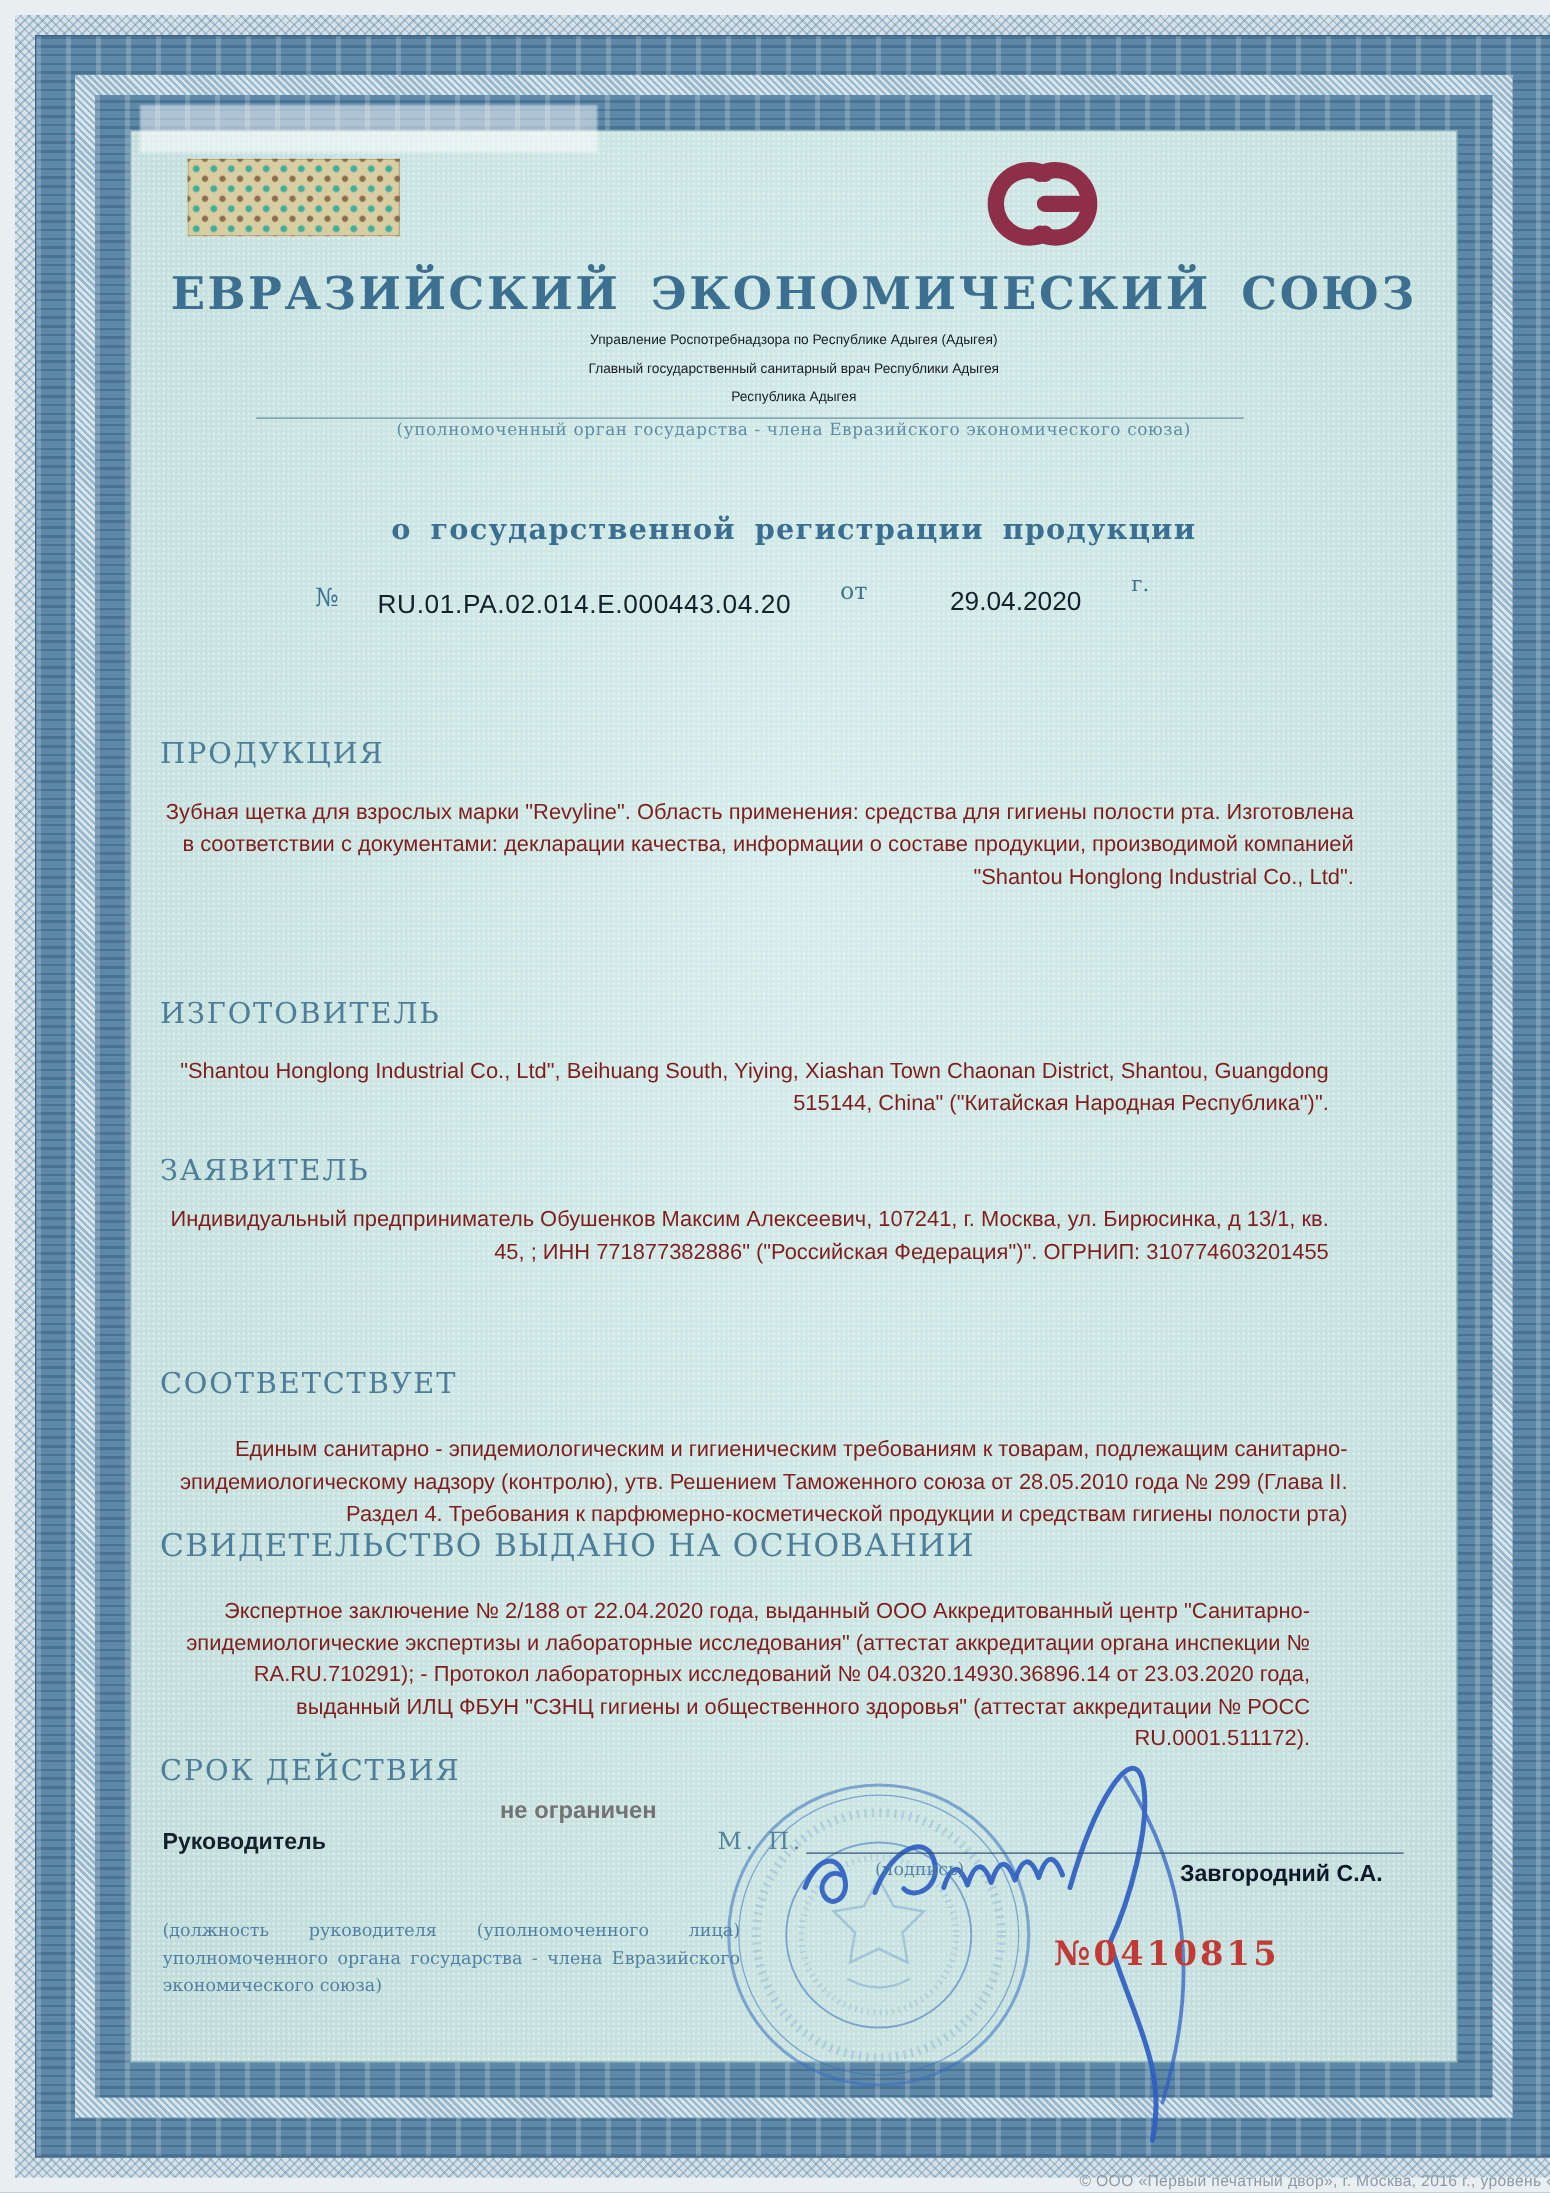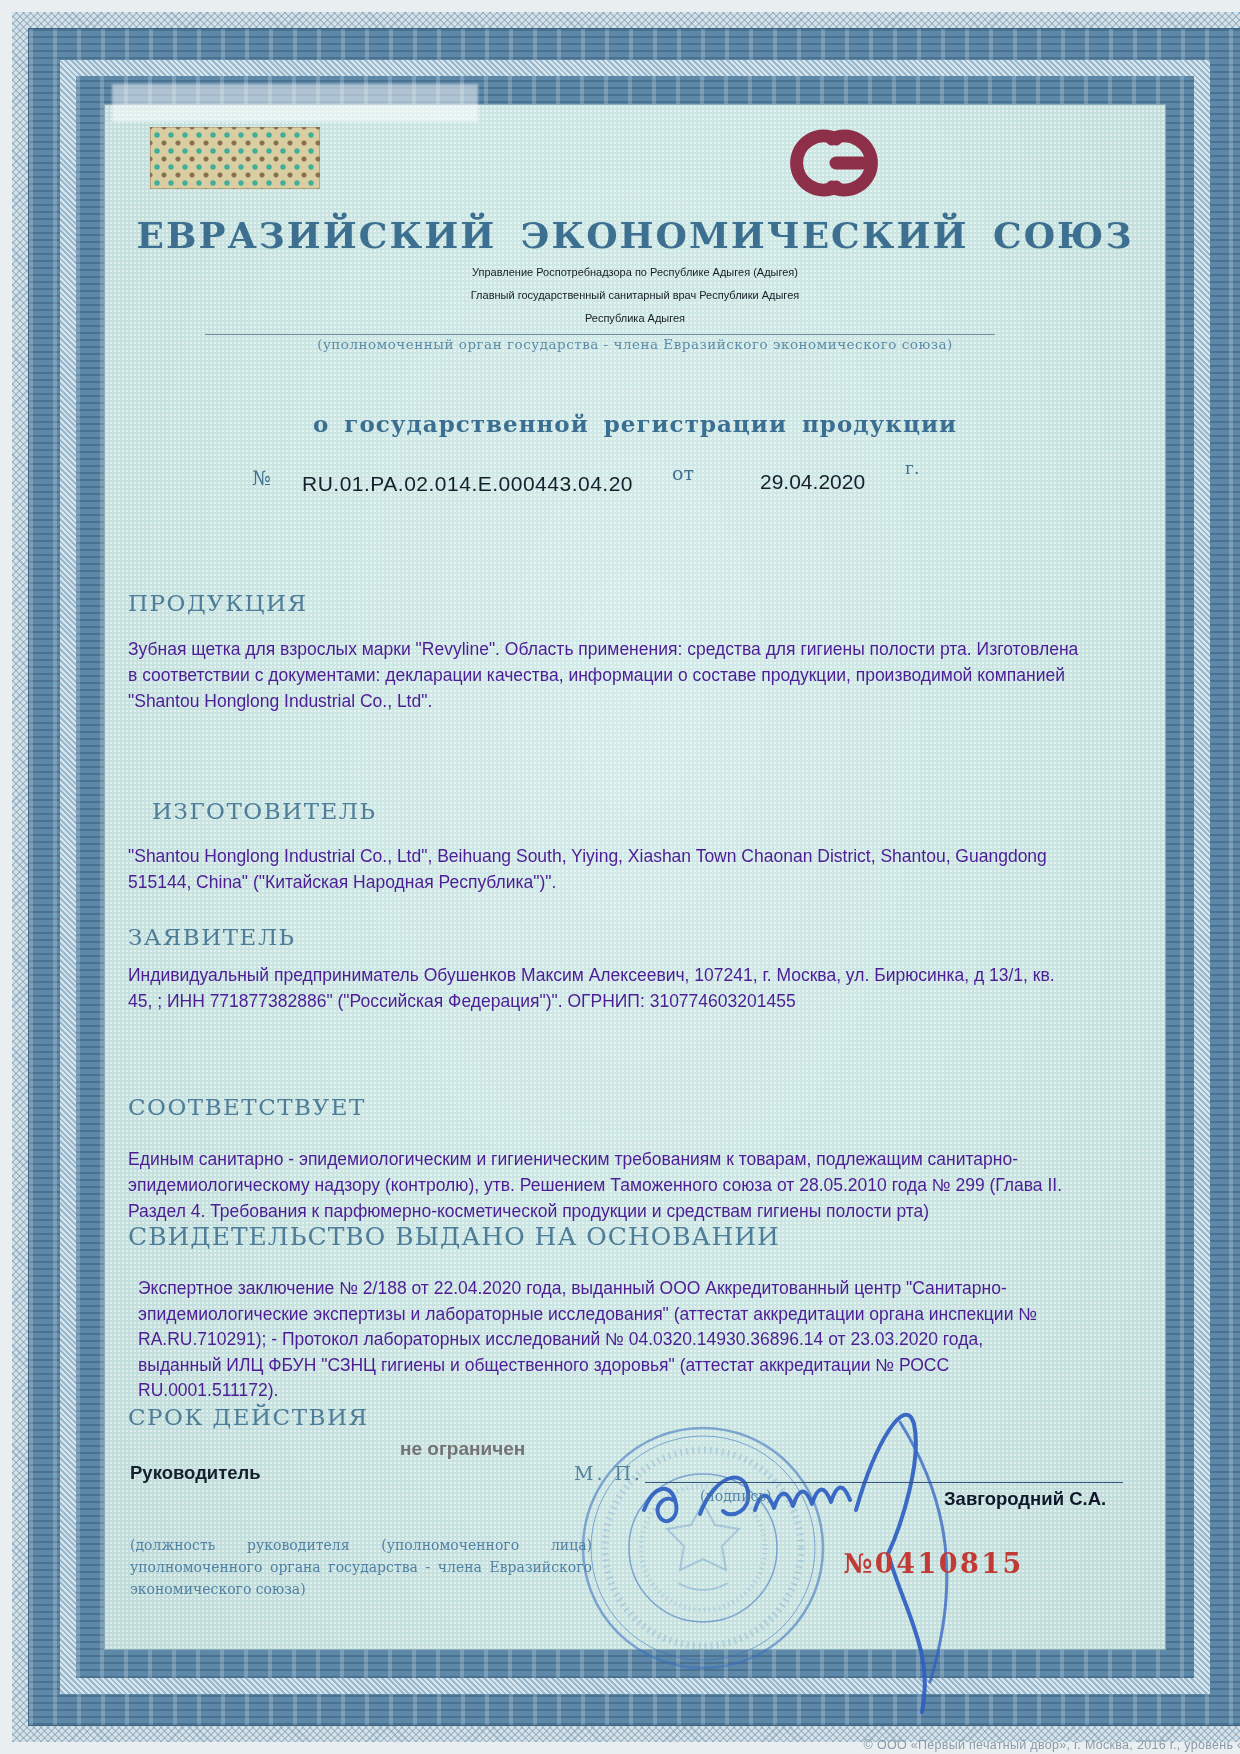--- a/index.html
+++ b/index.html
@@ -89,25 +89,25 @@
   .num-value{position:absolute; left:302px; top:472px; font-size:21px; color:#14202c; letter-spacing:.5px;}
   .from-label{position:absolute; left:672px; top:462px; font-size:19px;}
   .date-value{position:absolute; left:760px; top:470px; font-size:21px; color:#14202c;}
   .year-label{position:absolute; left:905px; top:458px; font-size:17px;}
   .sec-head{
     position:absolute; left:128px;
     font-family:"DejaVu Serif","Liberation Serif",serif;
     font-size:23px; letter-spacing:1.5px; color:#4e7d99;
   }
   .body-text{
-    position:absolute; left:128px; color:#4c1d95;
-    font-size:17.5px; line-height:26px;
+    position:absolute; left:128px; color:#7f1d1d;
+    font-size:17.5px; line-height:26px;text-align:right;
   }
   .h-product{top:590px;} .t-product{top:636px; width:955px;}
-  .h-maker{top:798px;margin-left:24px;} .t-maker{top:843px; width:935px;}
+  .h-maker{top:798px;} .t-maker{top:843px; width:935px;}
   .h-applicant{top:924px;} .t-applicant{top:962px; width:935px;}
   .h-conforms{top:1094px;} .t-conforms{top:1146px; width:950px;}
   .h-basis{top:1222px; font-size:25px; letter-spacing:1px;}
   .t-basis{top:1276px; left:138px; width:910px; line-height:25.5px;}
   .h-validity{top:1404px;}
   .validity-value{position:absolute; left:400px; top:1438px; font-size:19px; font-weight:bold; color:#737373;}
   .head-label{position:absolute; left:130px; top:1462px; font-size:18.5px; font-weight:600; color:#14202c;}
   .mp-label{position:absolute; left:574px; top:1462px; font-size:19px; letter-spacing:3px; opacity:.85;}
   .sig-line{position:absolute; left:645px; top:1482px; width:478px; border-top:1.5px solid #34537a;}
   .sig-caption{position:absolute; left:700px; top:1488px; font-size:14px; color:#4a7ba0;

